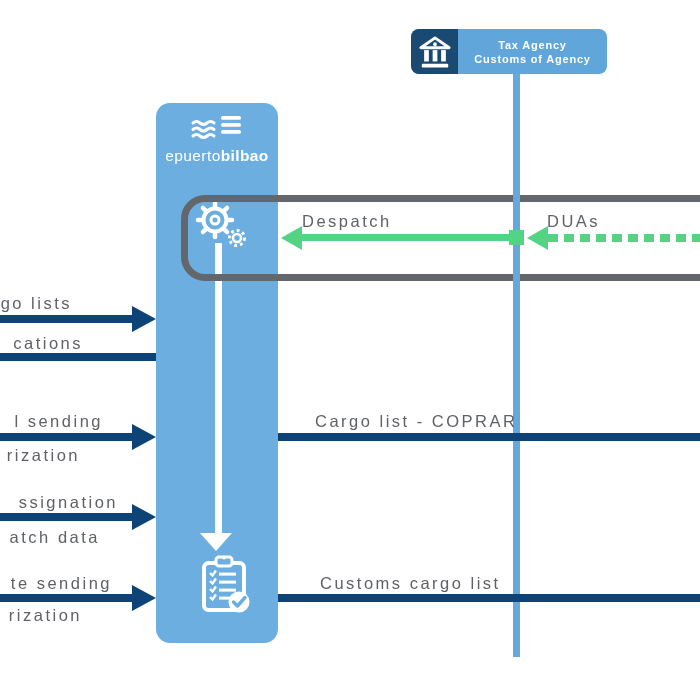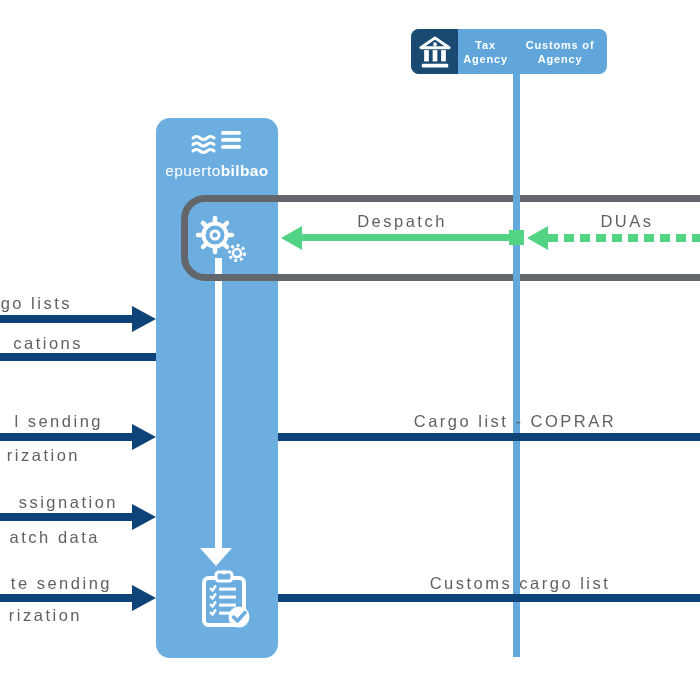--- a/index.html
+++ b/index.html
@@ -7,21 +7,21 @@
     position:relative;width:700px;height:700px;overflow:hidden;background:#ffffff;
     font-family:"Liberation Sans","DejaVu Sans",sans-serif;
   }
   .abs{position:absolute;}
   
   .glabel{
     position:absolute;color:#5E6166;font-size:16.5px;letter-spacing:2.5px;
     font-weight:500;white-space:nowrap;line-height:20px;
   }
   .glabel.right-clip{text-align:right;overflow:hidden;}
-  .glabel.center{text-align:center;}
+  .glabel.center{text-align:left;}
   
   .navy-shaft{position:absolute;height:8px;background:#0D4377;}
   .navy-head{
     position:absolute;width:0;height:0;
     border-top:13px solid transparent;border-bottom:13px solid transparent;
     border-left:24px solid #0D4377;
   }
   
   .green-shaft{position:absolute;height:7px;background:#53D384;}
   .green-head-left{
@@ -31,41 +31,41 @@
   }
   .green-dash{
     position:absolute;height:8px;
     background:repeating-linear-gradient(90deg,#53D384 0 10px,transparent 10px 16px);
   }
   .green-square{position:absolute;width:15px;height:15px;background:#53D384;}
   
   .lifeline{position:absolute;width:7px;background:#64A8DC;}
   
   .column{
-    position:absolute;left:156px;top:118px;width:122px;height:540px;
+    position:absolute;left:156px;top:103px;width:122px;height:540px;
     background:#6DAEE1;border-radius:14px;z-index:1;
   }
   .gray-box{
     position:absolute;left:181px;top:195px;width:560px;height:86px;
     border:7px solid #63676C;border-radius:24px;box-sizing:border-box;
     background:transparent;z-index:2;
   }
   .z3{z-index:3;} .z4{z-index:4;} .z5{z-index:5;} .z6{z-index:6;}
   
   .tax-box{
     position:absolute;left:411px;top:29px;width:196px;height:45px;
     background:#61A6DB;border-radius:8px;z-index:5;
   }
   .tax-icon-square{
     position:absolute;left:0;top:0;width:47px;height:45px;background:#1A4A72;
     border-radius:8px 0 0 8px;display:flex;align-items:center;justify-content:center;
   }
   .tax-text{
     position:absolute;left:47px;top:0;width:149px;height:45px;
-    display:flex;flex-direction:row;align-items:center;justify-content:center;
+    display:flex;flex-direction:column;align-items:center;justify-content:center;
     color:#fff;font-weight:bold;font-size:11px;letter-spacing:0.8px;line-height:14px;
     text-align:center;
   }
   
   .logo-wrap{position:absolute;left:0;top:12px;width:122px;text-align:center;}
   .logo-text{color:#fff;font-size:15.5px;letter-spacing:0.4px;margin-top:2px;}
   .logo-text .light{font-weight:400;}
   .logo-text .bold{font-weight:700;}
   
   .white-shaft{position:absolute;left:59px;top:140px;width:7px;height:290px;background:#fff;}

